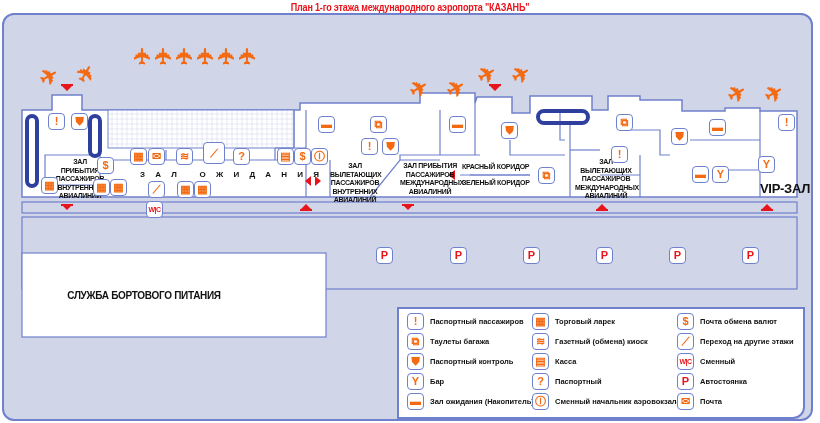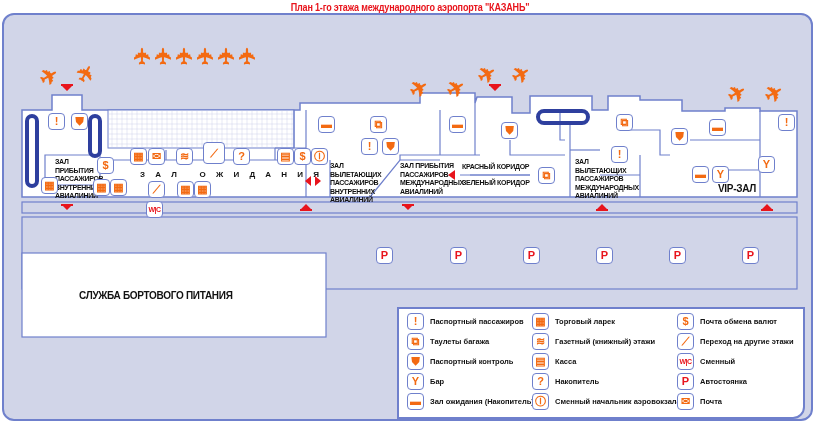--- a/index.html
+++ b/index.html
@@ -1,20 +1,20 @@
 <!DOCTYPE html>
 <html><head>
   <meta charset="utf-8">
   <style>
     html, body { margin: 0; padding: 0; background: #ffffff; }
     body { width: 820px; height: 423px; position: relative; overflow: hidden; font-family: "Liberation Sans", sans-serif; }
     .title { position: absolute; top: 0; left: 0; width: 820px; text-align: center; color: #e8141c; font-weight: bold; font-size: 11px; line-height: 14px; letter-spacing: -0.2px; transform: scaleX(0.82); transform-origin: 410px 0; }
     .frame { position: absolute; left: 2px; top: 13px; width: 811px; height: 408px; background: #d1d5e8; border: 2px solid #6f80cc; border-radius: 12px; box-sizing: border-box; }
     svg.plan { position: absolute; left: 0; top: 0; }
-    .lbl { position: absolute; font-weight: bold; color: #111; font-size: 7px; line-height: 8.5px; letter-spacing: -0.3px; font-family: "Liberation Sans", sans-serif; }
+    .lbl { position: absolute; font-weight: bold; color: #111; text-align: center; font-size: 7px; line-height: 8.5px; letter-spacing: -0.3px; font-family: "Liberation Sans", sans-serif; }
     .icon { position: absolute; width: 17px; height: 17px; box-sizing: border-box; border: 1.5px solid #6f80cc; border-radius: 4px; background: #fff; display: flex; align-items: center; justify-content: center; font-size: 11px; font-weight: bold; color: #f36a12; line-height: 1; overflow: hidden; }
     .icon.red { color: #e8141c; }
     .icon.wc { font-size: 7px; color: #e8141c; letter-spacing: -0.5px; }
     .icon.big { width: 22px; height: 22px; }
     .legend { position: absolute; left: 397px; top: 307px; width: 408px; height: 112px; background: #fff; border: 2px solid #6f80cc; border-radius: 0 0 12px 0; box-sizing: border-box; }
     .leg-item { position: absolute; display: flex; align-items: center; font-size: 7.5px; color: #111; font-weight: bold; white-space: nowrap; }
     .leg-item .icon { position: static; margin-right: 6px; }
     .plane { position: absolute; color: #f36a12; font-size: 22px; font-weight: bold; line-height: 1; }
   </style>
 </head>
@@ -150,22 +150,22 @@
 <div class="plane" style="left:728px;top:83px;transform:rotate(-30deg);">✈</div>
 <div class="plane" style="left:765px;top:83px;transform:rotate(-30deg);">✈</div>
 
 <div class="lbl" style="left:55px;top:158px;width:50px;">ЗАЛ ПРИБЫТИЯ ПАССАЖИРОВ ВНУТРЕННИХ АВИАЛИНИЙ</div>
 <div class="lbl" style="left:140px;top:171px;width:120px;font-size:8px;letter-spacing:4px;white-space:pre;">З А Л   О Ж И Д А Н И Я</div>
 <div class="lbl" style="left:330px;top:162px;width:50px;">ЗАЛ ВЫЛЕТАЮЩИХ ПАССАЖИРОВ ВНУТРЕННИХ АВИАЛИНИЙ</div>
 <div class="lbl" style="left:400px;top:162px;width:60px;">ЗАЛ ПРИБЫТИЯ ПАССАЖИРОВ МЕЖДУНАРОДНЫХ АВИАЛИНИЙ</div>
 <div class="lbl" style="left:462px;top:163px;width:70px;text-align:left;white-space:nowrap;">КРАСНЫЙ КОРИДОР</div>
 <div class="lbl" style="left:462px;top:179px;width:70px;text-align:left;white-space:nowrap;">ЗЕЛЕНЫЙ КОРИДОР</div>
 <div class="lbl" style="left:575px;top:158px;width:62px;">ЗАЛ ВЫЛЕТАЮЩИХ ПАССАЖИРОВ МЕЖДУНАРОДНЫХ АВИАЛИНИЙ</div>
-<div class="lbl" style="left:718px;top:183px;width:50px;font-size:10px;line-height:12px;">VIP-ЗАЛ</div>
-<div class="lbl" style="left:35px;top:290px;width:244px;font-size:10px;line-height:12px;padding-left:44px;">СЛУЖБА БОРТОВОГО ПИТАНИЯ</div>
+<div class="lbl" style="left:760px;top:183px;width:50px;font-size:13px;line-height:12px;">VIP-ЗАЛ</div>
+<div class="lbl" style="left:22px;top:290px;width:244px;font-size:10px;line-height:12px;">СЛУЖБА БОРТОВОГО ПИТАНИЯ</div>
 
 <div class="icon" style="left:48px;top:113px;">!</div>
 <div class="icon" style="left:71px;top:113px;">⛊</div>
 <div class="icon" style="left:97px;top:157px;">$</div>
 <div class="icon" style="left:41px;top:177px;">▦</div>
 <div class="icon" style="left:93px;top:179px;">▦</div>
 <div class="icon" style="left:110px;top:179px;">▦</div>
 <div class="icon" style="left:130px;top:148px;">▦</div>
 <div class="icon" style="left:148px;top:148px;">✉</div>
 <div class="icon" style="left:176px;top:148px;">≋</div>
@@ -221,29 +221,29 @@
   <div class="leg-item" style="left:8px;top:84px;">
     <span class="icon">▬</span>
     <span>Зал ожидания (Накопитель)</span>
   </div>
   <div class="leg-item" style="left:133px;top:4px;">
     <span class="icon">▦</span>
     <span>Торговый ларек</span>
   </div>
   <div class="leg-item" style="left:133px;top:24px;">
     <span class="icon">≋</span>
-    <span>Газетный (книжный) этажи</span>
+    <span>Газетный (обмена) киоск</span>
   </div>
   <div class="leg-item" style="left:133px;top:44px;">
     <span class="icon">▤</span>
     <span>Касса</span>
   </div>
   <div class="leg-item" style="left:133px;top:64px;">
     <span class="icon">?</span>
-    <span>Накопитель</span>
+    <span>Паспортный</span>
   </div>
   <div class="leg-item" style="left:133px;top:84px;">
     <span class="icon">Ⓘ</span>
     <span>Сменный начальник аэровокзала</span>
   </div>
   <div class="leg-item" style="left:278px;top:4px;">
     <span class="icon">$</span>
     <span>Почта обмена валют</span>
   </div>
   <div class="leg-item" style="left:278px;top:24px;">

